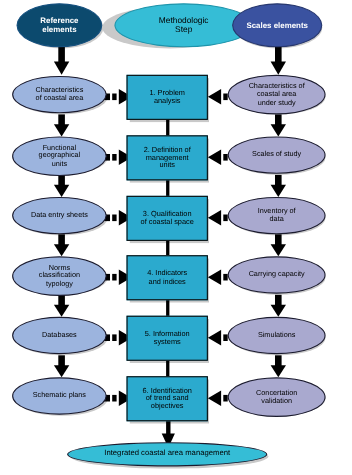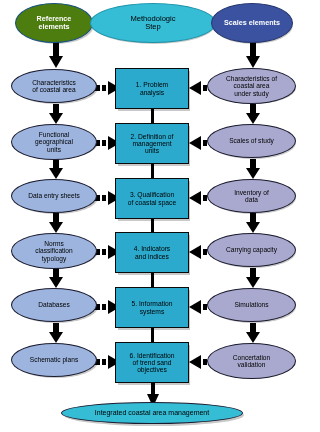--- a/index.html
+++ b/index.html
@@ -43,21 +43,21 @@
   }
 
   
   .ellipse {
     border-radius: 50%;
     border: 1px solid #1b1b2e;
   }
 
   
   .hdr-left {
-    background: #4d7c0f;
+    background: #0c4a6e;
     color: #ffffff;
     border: 1px solid #15507f;
     font-size: 7.2px;
     font-weight: 700;
   }
   .hdr-mid {
     background: #35bdd6;
     color: #000000;
     border: 1px solid #1e94ab;
     font-size: 7.6px;
@@ -239,21 +239,21 @@
       <rect x="151" y="382" width="4" height="16"></rect>
       <path d="M147,394 L159,394 L153,407 Z"></path>
     </g>
   </svg>
 
   <div class="node ellipse hdr-left" style="left:15px;top:3px;width:78px;height:40px;">
     <span class="lbl">Reference
 elements</span>
   </div>
 
-  <div class="node ellipse hdr-mid" style="left:90px;top:3px;width:126px;height:40px;align-items:center;">
+  <div class="node ellipse hdr-mid" style="left:104px;top:3px;width:126px;height:40px;align-items:center;">
     <span class="lbl">Methodologic
 Step</span>
   </div>
 
   <div class="node ellipse hdr-right" style="left:211px;top:3px;width:82px;height:40px;">
     <span class="lbl">Scales elements</span>
   </div>
 
   <div class="node ellipse ell-left" style="left:11px;top:69px;width:86px;height:34px;">
     <span class="lbl">Characteristics

